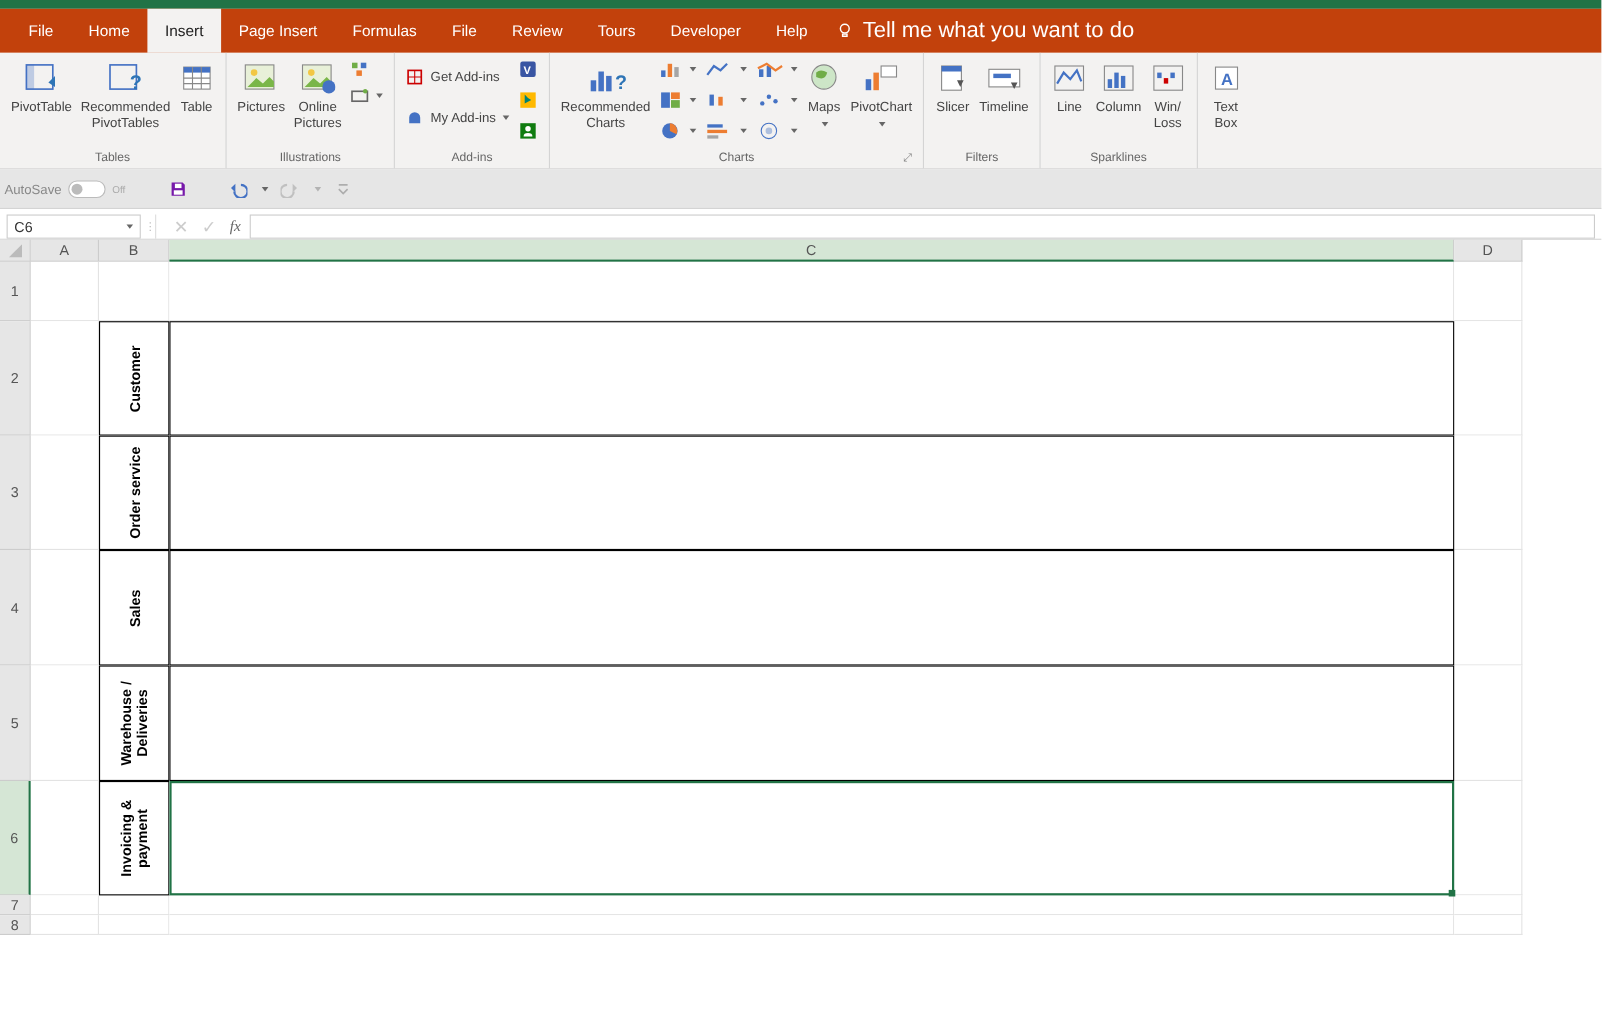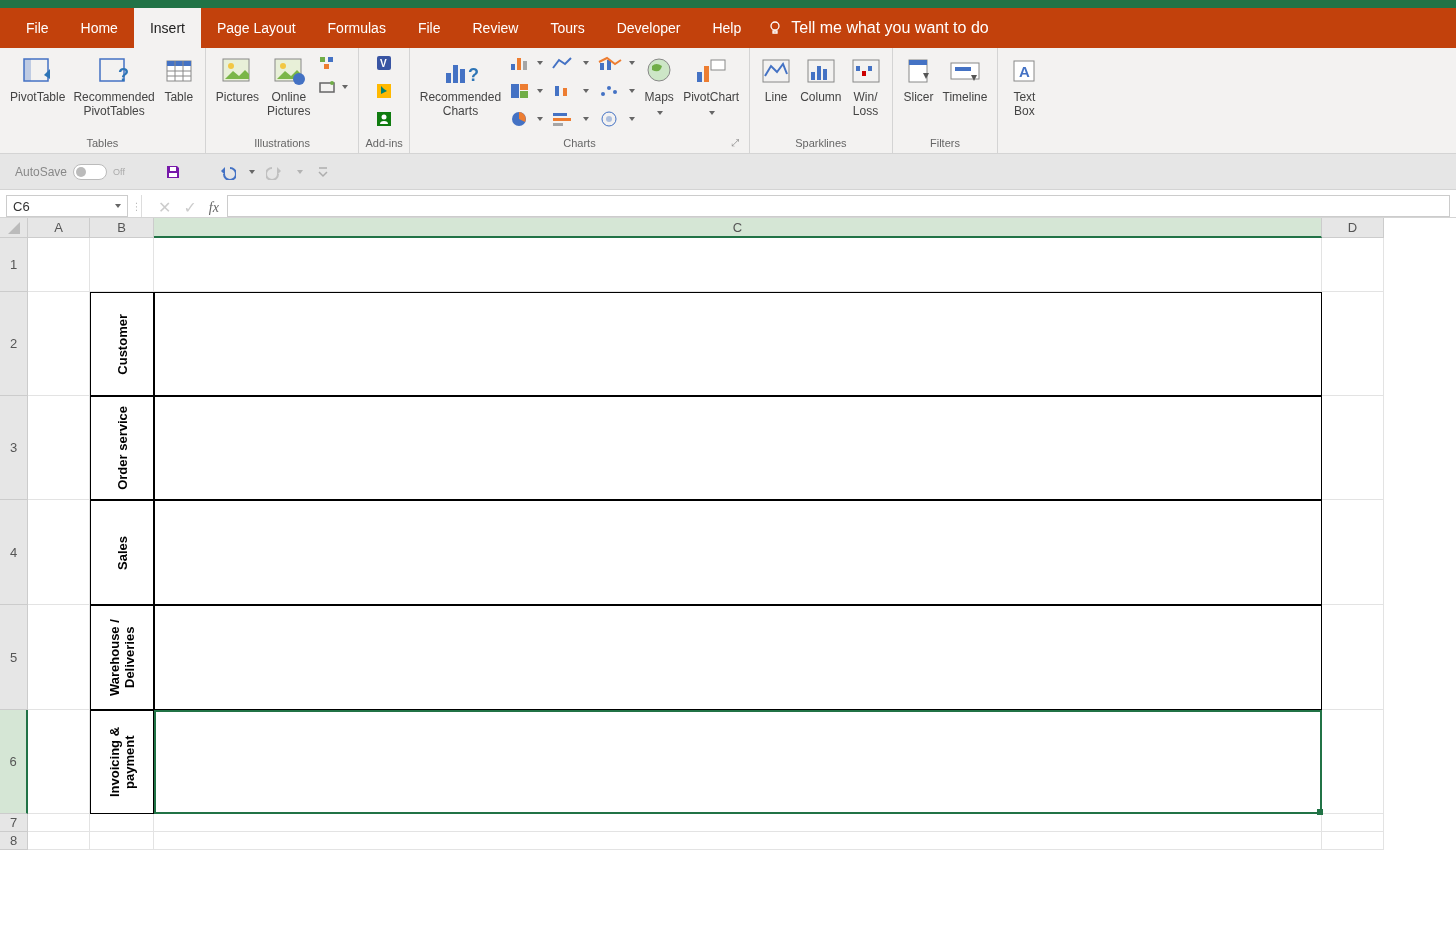--- a/index.html
+++ b/index.html
@@ -1,32 +1,32 @@
 <!DOCTYPE html>
 <html><head>
 <meta charset="utf-8">
 <style>
 *{box-sizing:border-box;margin:0;padding:0;font-family:"Segoe UI",Arial,sans-serif}
 body{background:#fff;overflow:hidden;width:1456px;height:937px}
 .titlebar{height:8px;background:#217346}
 .menubar{height:40px;background:#c2410c;display:flex;align-items:center;padding-left:10px}
 .menubar .tab{padding:0 16px;height:40px;display:flex;align-items:center;color:#fff;font-size:14px;cursor:pointer}
 .menubar .tab.active{background:#f3f2f1;color:#222}
-.tell-me{display:flex;align-items:center;color:#fff;font-size:16px;margin-left:10px}
+.tell-me{display:flex;align-items:center;color:#fff;font-size:20px;margin-left:10px}
 .tell-me svg{margin-right:8px}
 .ribbon{height:106px;background:#f3f2f1;border-bottom:1px solid #d4d4d4;display:flex}
 .rgroup{display:flex;flex-direction:column;align-items:center;border-right:1px solid #d4d4d4;padding:4px 6px 2px 6px}
 .rgroup-body{display:flex;flex:1;align-items:flex-start}
 .rgroup-label{font-size:11px;color:#666;padding:2px 0}
 .rbtn{display:flex;flex-direction:column;align-items:center;justify-content:flex-start;padding:2px 4px;cursor:pointer;text-align:center;font-size:12px;color:#444;min-width:40px}
 .rbtn .ico{height:34px;display:flex;align-items:center;justify-content:center}
 .rbtn .lbl{line-height:14px;margin-top:2px}
 .smallcol{display:flex;flex-direction:column;gap:2px;padding:0 4px}
 .smallbtn{display:flex;align-items:center;font-size:12px;color:#444;cursor:pointer;height:22px;gap:4px}
-.qat{height:36px;background:#e6e6e6;border-bottom:1px solid #d4d4d4;display:flex;align-items:center;padding-left:15px;gap:8px}
+.qat{height:36px;background:#e6e6e6;border-bottom:1px solid #d4d4d4;display:flex;align-items:center;padding-left:4px;gap:8px}
 .autosave{display:flex;align-items:center;font-size:12px;color:#888;gap:6px}
 .autosave .toggle{width:34px;height:16px;border:1px solid #bbb;border-radius:8px;position:relative;background:#fff}
 .autosave .toggle::after{content:"";position:absolute;width:10px;height:10px;border-radius:50%;background:#bbb;left:2px;top:2px}
 .qatbtn{width:24px;height:24px;display:flex;align-items:center;justify-content:center;cursor:pointer}
 .formulabar{height:28px;background:#fff;border-bottom:1px solid #d4d4d4;display:flex;align-items:flex-end}
 .namebox{width:122px;height:22px;border:1px solid #ccc;margin-left:6px;display:flex;align-items:center;justify-content:space-between;padding:0 6px;font-size:13px;color:#333;background:#fff}
 .fx-icons{display:flex;align-items:center;gap:12px;margin-left:16px;color:#999}
 .fx{font-style:italic;font-family:"Times New Roman",serif;color:#666;font-size:14px}
 .fbar-input{flex:1;height:22px;border:1px solid #ccc;margin-left:8px;margin-right:6px;background:#fff}
 .sheet{position:relative;display:flex}
@@ -47,21 +47,21 @@
 </style>
 </head>
 <body>
 
 <div class="titlebar"></div>
 
 <div class="menubar">
   <div class="tab">File</div>
   <div class="tab">Home</div>
   <div class="tab active">Insert</div>
-  <div class="tab">Page Layout</div>
+  <div class="tab">Page Insert</div>
   <div class="tab">Formulas</div>
   <div class="tab">File</div>
   <div class="tab">Review</div>
   <div class="tab">Tours</div>
   <div class="tab">Developer</div>
   <div class="tab">Help</div>
   <div class="tell-me">
     <svg width="16" height="16" viewBox="0 0 16 16">
         <circle cx="8" cy="6" r="4" fill="none" stroke="#fff" stroke-width="1.3"></circle>
         <path d="M6 11h4v2H6z" fill="none" stroke="#fff" stroke-width="1.3"></path>
@@ -150,20 +150,37 @@
             </svg>
             <span class="tri"></span>
           </div>
       </div>
     </div>
     <div class="rgroup-label">Illustrations</div>
   </div>
 
   <div class="rgroup">
     <div class="rgroup-body">
+      <div class="smallcol" style="justify-content:space-around;height:72px">
+        <div class="smallbtn">
+            <svg width="18" height="16">
+              <rect x="2" y="2" width="12" height="12" fill="none" stroke="#c00" stroke-width="1.5"></rect>
+              <line x1="8" y1="2" x2="8" y2="14" stroke="#c00"></line>
+              <line x1="2" y1="8" x2="14" y2="8" stroke="#c00"></line>
+            </svg>
+            <span>Get Add-ins</span>
+          </div>
+        <div class="smallbtn">
+            <svg width="18" height="16">
+              <path d="M3 8 a5 5 0 0 1 10 0 v5 h-10 z" fill="#4472c4"></path>
+            </svg>
+            <span>My Add-ins</span>
+            <span class="tri"></span>
+          </div>
+      </div>
       <div class="smallcol" style="gap:6px">
         <div class="smallbtn">
             <svg width="18" height="18">
               <rect x="2" y="2" width="14" height="14" rx="2" fill="#3955a3"></rect>
               <text x="5" y="13" font-size="10" fill="#fff" font-weight="bold">V</text>
             </svg>
           </div>
         <div class="smallbtn">
             <svg width="18" height="18">
               <rect x="2" y="2" width="14" height="14" fill="#ffb900"></rect>
@@ -290,20 +307,46 @@
         </div>
     </div>
     <div class="rgroup-label" style="width:100%;text-align:center;position:relative"><span>Charts</span><span style="position:absolute;right:4px;bottom:2px;font-size:10px;color:#888">⤢</span></div>
   </div>
 
 
   <div class="rgroup">
     <div class="rgroup-body">
       <div class="rbtn">
           <div class="ico">
+            <svg width="28" height="28">
+              <rect x="4" y="3" width="18" height="22" fill="#fff" stroke="#888"></rect>
+              <rect x="4" y="3" width="18" height="5" fill="#4472c4"></rect>
+              <path d="M18 16 l6 0 l-3 6 z" fill="#555"></path>
+            </svg>
+          </div>
+          <div class="lbl">Slicer</div>
+        </div>
+      <div class="rbtn">
+          <div class="ico">
+            <svg width="32" height="28">
+              <rect x="2" y="6" width="28" height="16" fill="#fff" stroke="#888"></rect>
+              <rect x="6" y="10" width="16" height="4" fill="#4472c4"></rect>
+              <path d="M22 18 l6 0 l-3 6 z" fill="#555"></path>
+            </svg>
+          </div>
+          <div class="lbl">Timeline</div>
+        </div>
+    </div>
+    <div class="rgroup-label">Filters</div>
+  </div>
+
+  <div class="rgroup">
+    <div class="rgroup-body">
+      <div class="rbtn">
+          <div class="ico">
             <svg width="30" height="26">
               <rect x="2" y="2" width="26" height="22" fill="none" stroke="#888"></rect>
               <polyline points="4,18 10,8 16,14 22,6 26,16" fill="none" stroke="#4472c4" stroke-width="2"></polyline>
             </svg>
           </div>
           <div class="lbl">Line</div>
         </div>
       <div class="rbtn">
           <div class="ico">
             <svg width="30" height="26">
@@ -322,46 +365,20 @@
               <rect x="5" y="8" width="4" height="5" fill="#4472c4"></rect>
               <rect x="11" y="13" width="4" height="5" fill="#c00"></rect>
               <rect x="17" y="8" width="4" height="5" fill="#4472c4"></rect>
             </svg>
           </div>
           <div class="lbl" style="white-space:pre">Win/
 Loss</div>
         </div>
     </div>
     <div class="rgroup-label">Sparklines</div>
-  </div>
-
-  <div class="rgroup">
-    <div class="rgroup-body">
-      <div class="rbtn">
-          <div class="ico">
-            <svg width="28" height="28">
-              <rect x="4" y="3" width="18" height="22" fill="#fff" stroke="#888"></rect>
-              <rect x="4" y="3" width="18" height="5" fill="#4472c4"></rect>
-              <path d="M18 16 l6 0 l-3 6 z" fill="#555"></path>
-            </svg>
-          </div>
-          <div class="lbl">Slicer</div>
-        </div>
-      <div class="rbtn">
-          <div class="ico">
-            <svg width="32" height="28">
-              <rect x="2" y="6" width="28" height="16" fill="#fff" stroke="#888"></rect>
-              <rect x="6" y="10" width="16" height="4" fill="#4472c4"></rect>
-              <path d="M22 18 l6 0 l-3 6 z" fill="#555"></path>
-            </svg>
-          </div>
-          <div class="lbl">Timeline</div>
-        </div>
-    </div>
-    <div class="rgroup-label">Filters</div>
   </div>
 
 
   <div class="rgroup" style="border-right:none">
     <div class="rgroup-body">
       <div class="rbtn">
           <div class="ico">
             <svg width="26" height="28">
               <rect x="3" y="4" width="20" height="20" fill="#fff" stroke="#888"></rect>
               <text x="8" y="20" font-size="15" fill="#4472c4" font-weight="bold">A</text>

